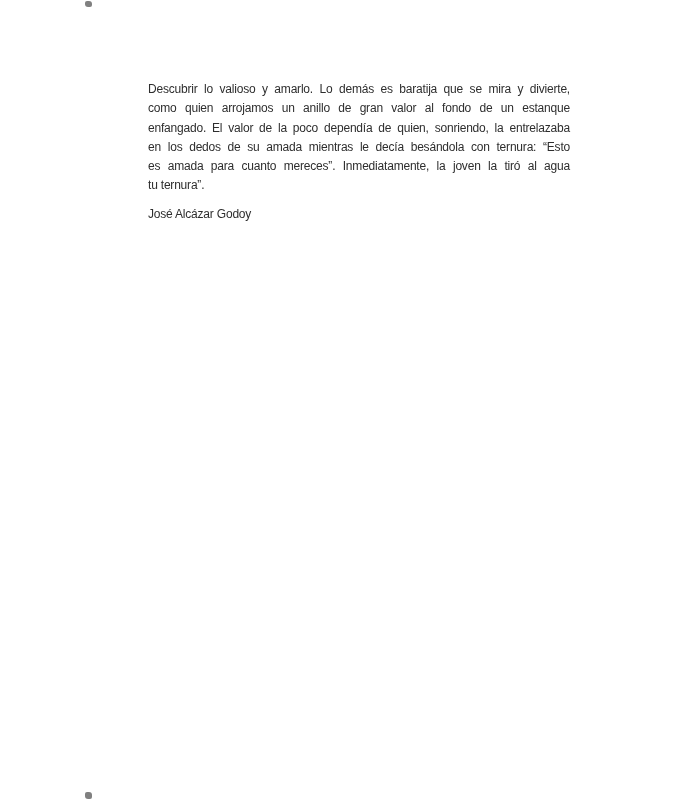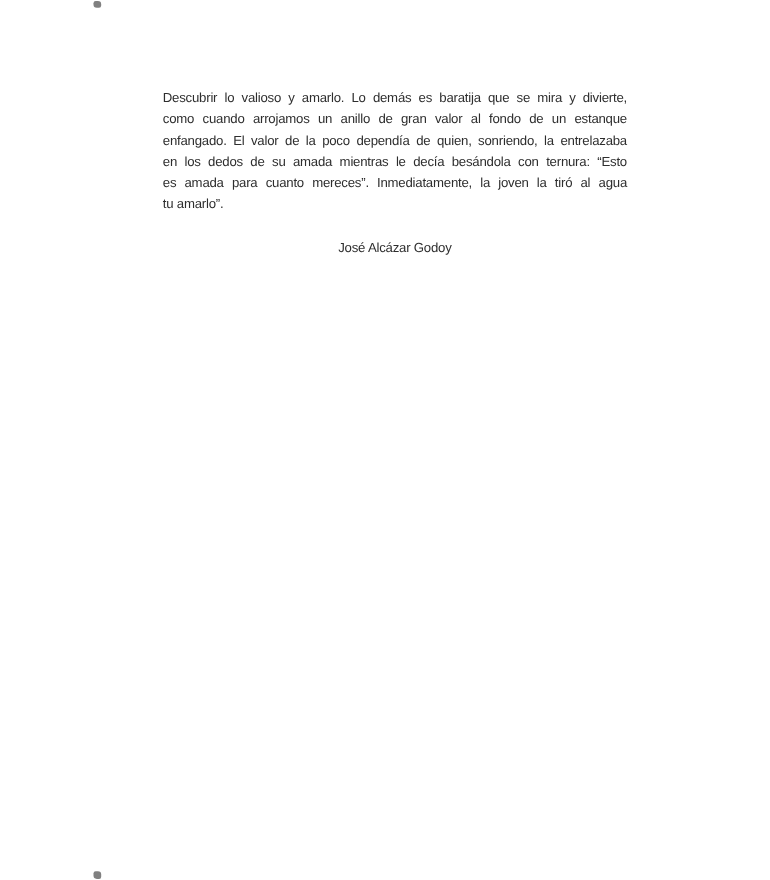--- a/index.html
+++ b/index.html
@@ -27,22 +27,22 @@
   }
   .q-line {
     text-align: justify;
     text-align-last: justify;
     white-space: nowrap;
   }
   .q-line.last {
     text-align-last: left;
   }
   .attribution {
-    margin-top: 20px;
-    text-align: center;
+    margin-top: 9px;
+    text-align: left;
     color: #2e2e2e;
   }
   .speck {
     position: absolute;
     background: #4a4a4a;
     opacity: 0.7;
     border-radius: 2px 3px 2px 3px;
   }
   .speck.top {
     left: 85px;
@@ -59,23 +59,23 @@
 </style>
 </head>
 <body>
 
 <div class="page">
 
   <span class="speck top"></span>
 
   <div class="quote-block">
     <div class="q-line">Descubrir lo valioso y amarlo. Lo demás es baratija que se mira y divierte,</div>
-    <div class="q-line">como cuando arrojamos un anillo de gran valor al fondo de un estanque</div>
+    <div class="q-line">como quien arrojamos un anillo de gran valor al fondo de un estanque</div>
     <div class="q-line">enfangado. El valor de la poco dependía de quien, sonriendo, la entrelazaba</div>
     <div class="q-line">en los dedos de su amada mientras le decía besándola con ternura: “Esto</div>
     <div class="q-line">es amada para cuanto mereces”. Inmediatamente, la joven la tiró al agua</div>
-    <div class="q-line last">tu amarlo”.</div>
+    <div class="q-line last">tu ternura”.</div>
     <div class="attribution">José Alcázar Godoy</div>
   </div>
 
   <span class="speck bottom"></span>
 
 </div>
 
 </body></html>

